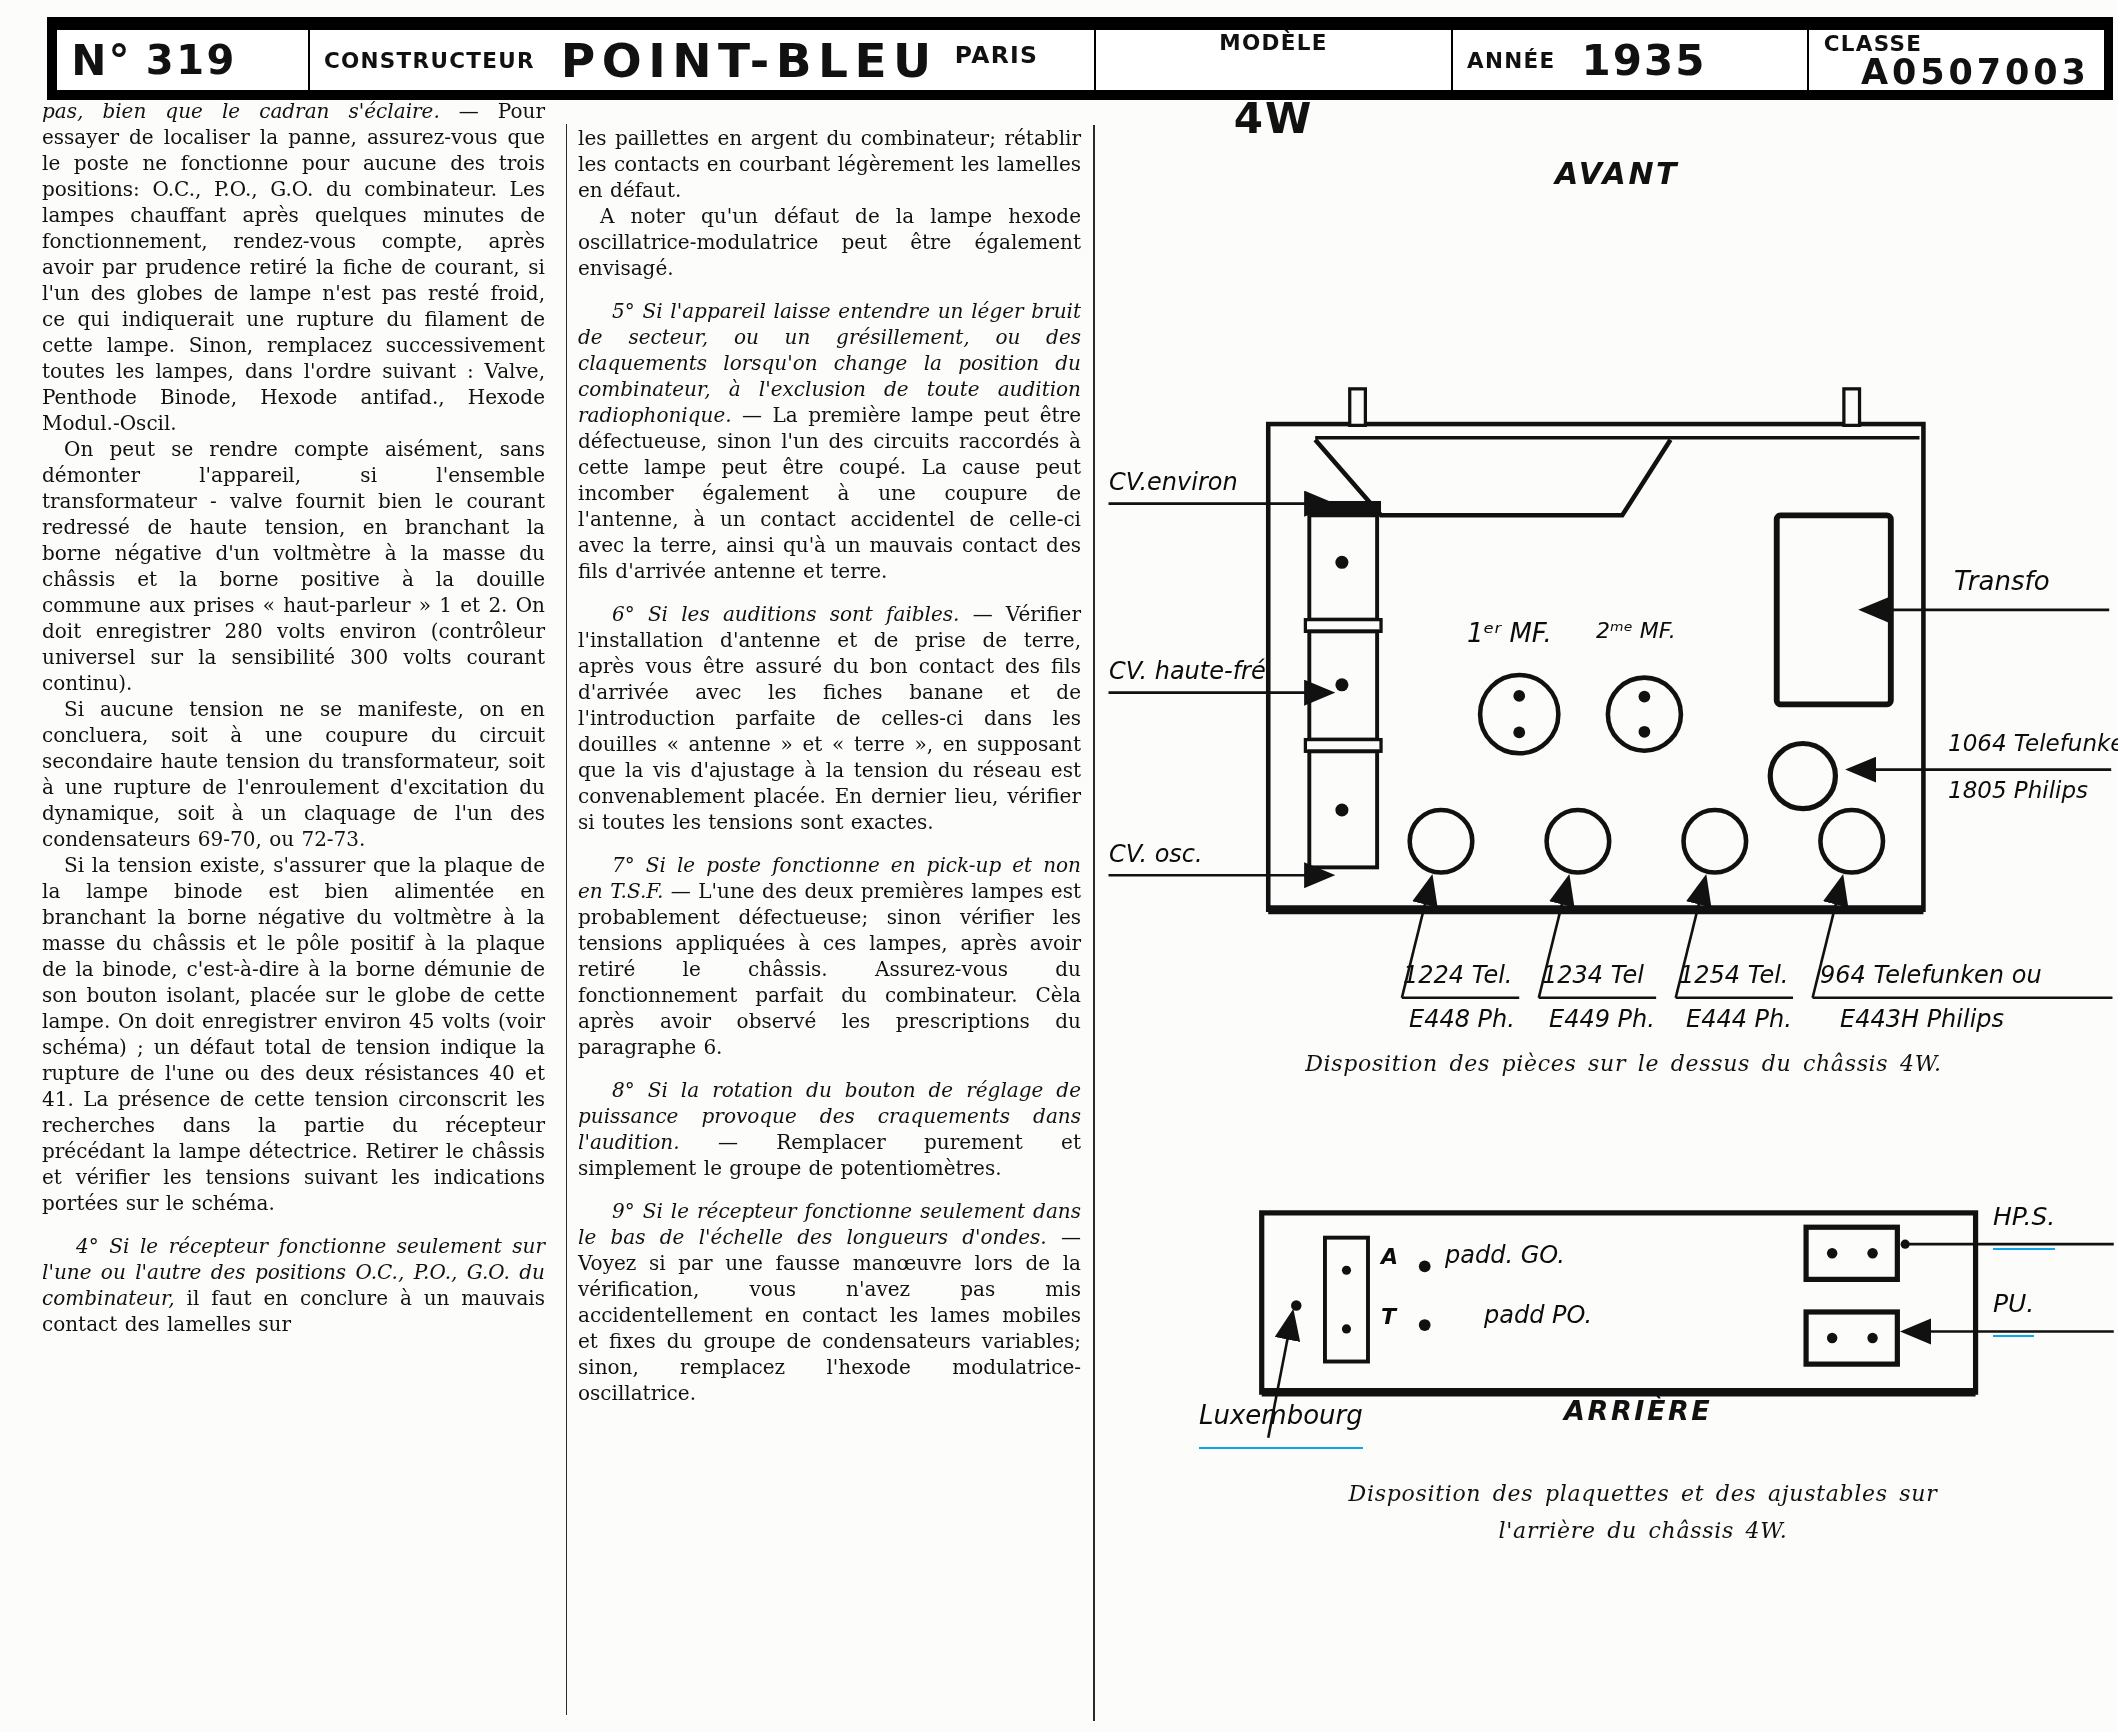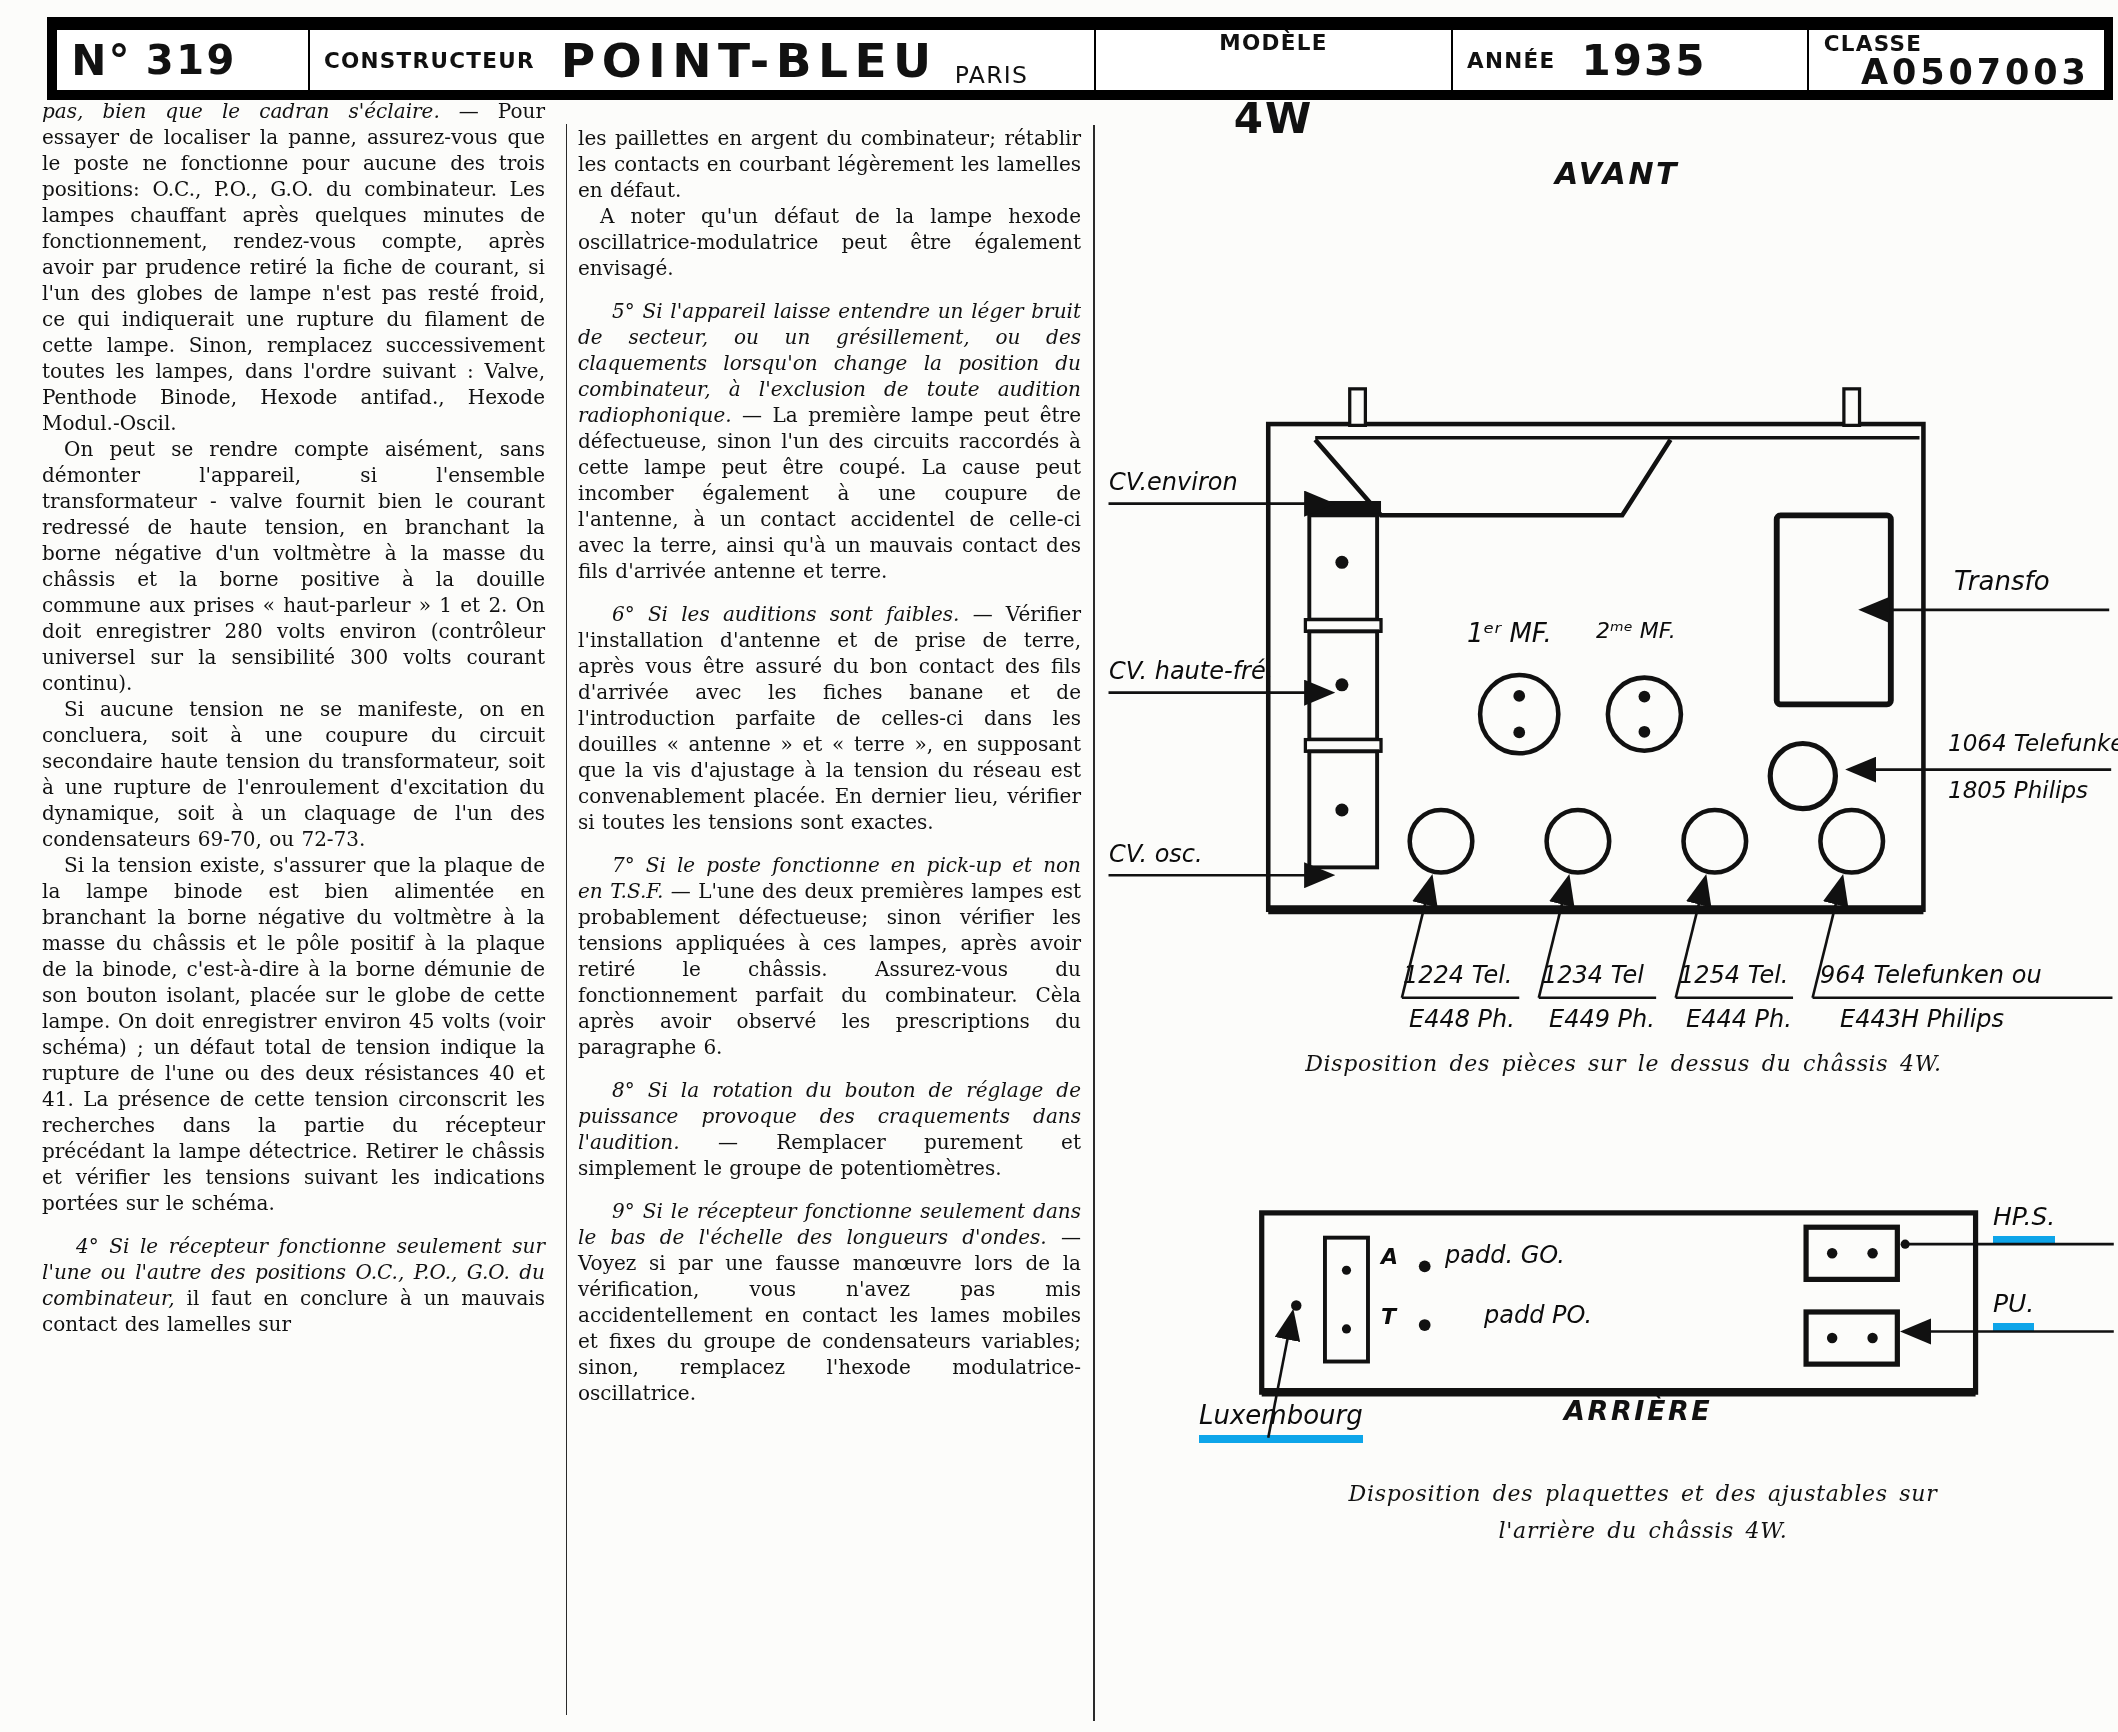--- a/index.html
+++ b/index.html
@@ -10,21 +10,21 @@
   #hdr{position:absolute;left:47px;top:17px;width:2047px;height:60px;
        border:3.9px solid #000;border-top-width:13px;border-bottom-width:10.4px;
        border-left-width:10.4px;border-right-width:9px;
        display:flex;align-items:stretch;background:#fff;
        font-family:"DejaVu Sans","Liberation Sans",sans-serif;}
   .hcell{display:flex;align-items:center;padding:0 14.3px;white-space:nowrap;}
   .hcell + .hcell{border-left:2.6px solid #000;}
   .hsmall{font-size:21.5px;font-weight:bold;letter-spacing:1.3px;}
   .hbig{font-size:42px;font-weight:bold;letter-spacing:2px;}
   #hdr .brand{font-size:47px;font-weight:bold;letter-spacing:6.5px;margin:0 17px 0 26px;}
-  #hdr .paris{font-size:23.5px;font-weight:normal;letter-spacing:1.3px;align-self:flex-end;margin-bottom:1px;}
+  #hdr .paris{font-size:23.5px;font-weight:bold;letter-spacing:1.3px;align-self:flex-end;margin-bottom:21px;}
   #cell-no{width:222px;}
   #cell-constructeur{width:756px;}
   #cell-modele{width:326px;justify-content:flex-start;gap:39px;flex-direction:column;}
   #cell-annee{width:326px;gap:26px;}
   #cell-classe{flex:1;flex-direction:column;align-items:flex-start;justify-content:flex-start;padding-top:1.3px;}
   #cell-classe .classe-num{font-size:35px;font-weight:bold;letter-spacing:3.9px;align-self:flex-end;margin-top:-3.9px;}
   #cell-no .no-num{font-size:40px;font-weight:bold;margin-left:14.3px;letter-spacing:2.6px;}
 
   
   .col{position:absolute;top:98px;width:503px;font-size:20px;line-height:26px;
@@ -39,21 +39,21 @@
   #rule1{left:566px;top:124px;height:1591px;width:1.3px;}
   #rule2{left:1093px;top:125px;height:1596px;}
 
   
   .hand{position:absolute;font-family:"DejaVu Sans","Liberation Sans",sans-serif;
         font-style:italic;font-size:24px;white-space:nowrap;color:#0c0c0c;}
   .figtitle{position:absolute;font-family:"DejaVu Sans","Liberation Sans",sans-serif;
         font-style:italic;font-weight:bold;font-size:30px;letter-spacing:2.6px;white-space:nowrap;}
   .figcap{position:absolute;font-size:22px;font-style:italic;text-align:center;
           letter-spacing:0.7px;word-spacing:3.9px;}
-  .u{border-bottom:8px solid #0ea5e9;padding-bottom:5px;}
+  .u{border-bottom:2px solid #0ea5e9;padding-bottom:17px;}
 </style>
 </head>
 <body>
 
 <div id="page">
 
   <div id="hdr">
     <div class="hcell" id="cell-no">
       <span class="hbig">N°</span>
       <span class="no-num">319</span>

